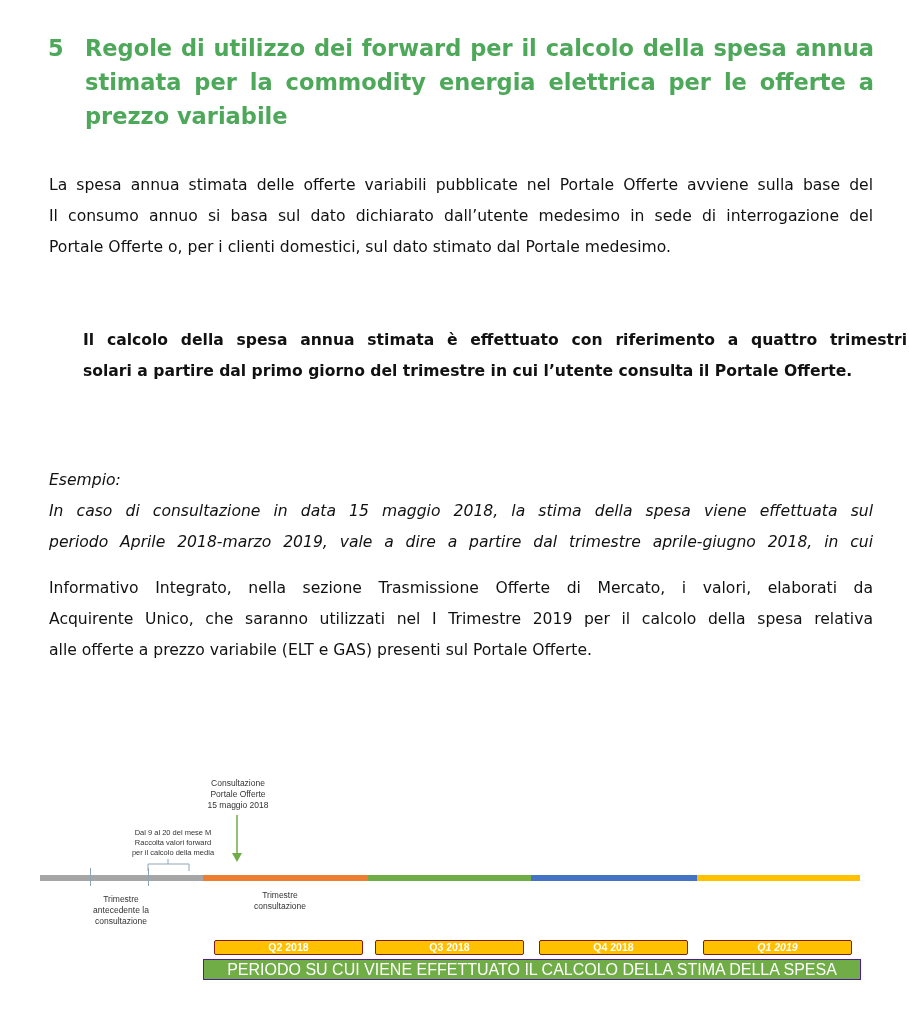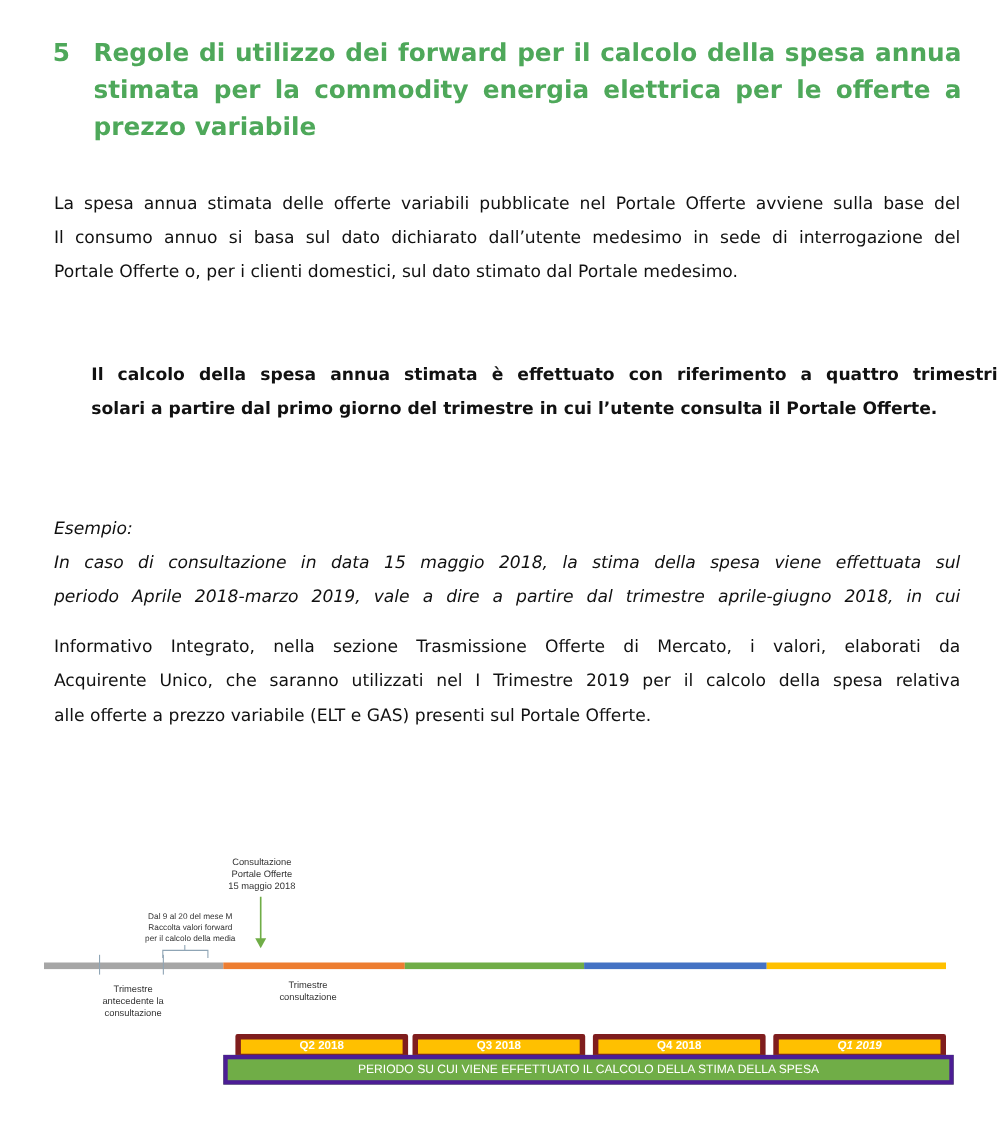--- a/index.html
+++ b/index.html
@@ -17,25 +17,25 @@
   .ital { font-style: italic; }
   .line { display: block; text-align: justify; text-align-last: justify; }
   .line.end { text-align-last: left; }
 
   
   .diagram { position: absolute; left: 0; top: 760px; width: 909px; height: 264px;
              font-family: "Liberation Sans", sans-serif; }
   .dlabel { position: absolute; font-size: 8.5px; line-height: 11px; text-align: center; color: #333; }
   .seg { position: absolute; top: 115px; height: 6px; }
   .tick { position: absolute; width: 1px; background: #8fa5b5; }
-  .qbox { position: absolute; top: 180px; height: 13px; background: #ffc000; border: 5px solid #7f1d1d;
+  .qbox { position: absolute; top: 180px; height: 13px; background: #ffc000; border: 1px solid #7f1d1d;
           border-radius: 2px; color: #ffffff; font-weight: bold; font-size: 10.5px; line-height: 13px;
           text-align: center; }
   .period { position: absolute; left: 203px; top: 199px; width: 656px; height: 19px;
-            background: #70ad47; border: 4px solid #4c1d95; color: #ffffff; font-size: 11px;
+            background: #70ad47; border: 1px solid #4c1d95; color: #ffffff; font-size: 16px;
             line-height: 19px; text-align: center; }
 </style>
 </head>
 <body>
 
 <div class="heading">
   <span class="num">5</span>
   <span class="txt">Regole di utilizzo dei forward per il calcolo della spesa annua stimata per la commodity energia elettrica per le offerte a prezzo variabile</span>
 </div>
 

